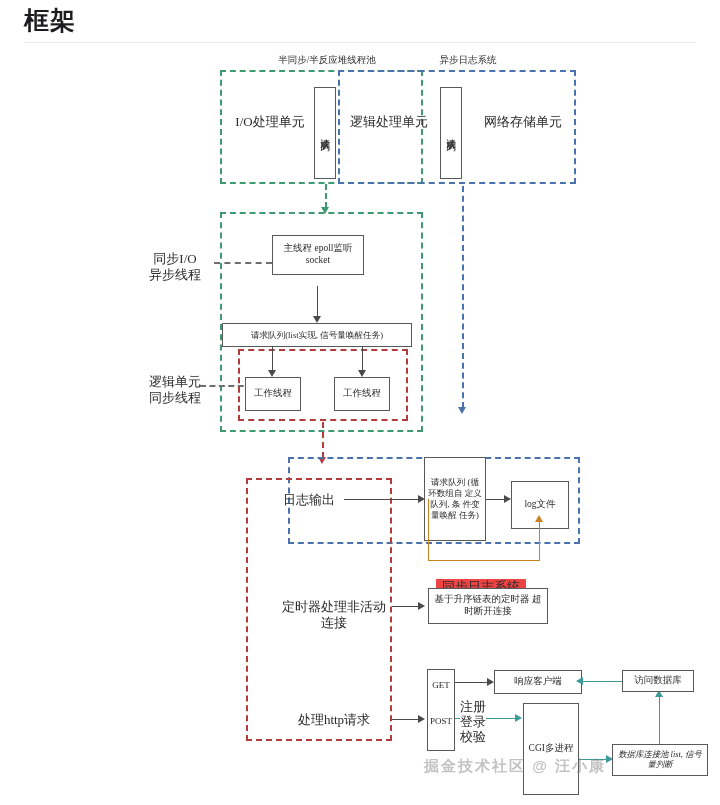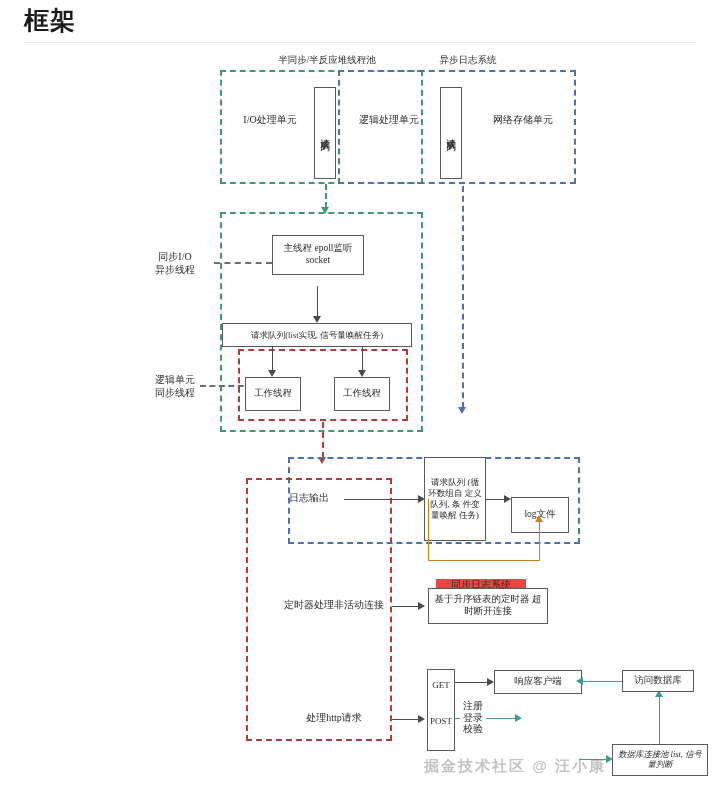--- a/index.html
+++ b/index.html
@@ -76,21 +76,21 @@
     writing-mode: vertical-rl;
     text-orientation: upright;
     letter-spacing: 1px;
     line-height: 1.1;
     padding: 4px 2px;
   }
 
   
   .lbl {
     position: absolute;
-    font-size: 10px;
+    font-size: 13px;
     line-height: 1.25;
     color: #2b2b2b;
     white-space: pre-line;
     text-align: center;
   }
   .lbl.left { }
 
   
   .ln { position: absolute; background: #4a4a4a; }
   .ln.h { height: 1.4px; }
@@ -227,21 +227,21 @@
 
   <div class="node" style="left:424px; top:413px; width:62px; height:84px; font-size:8.6px; line-height:1.3;">请求队列
 (循环数组自
 定义队列, 条
 件变量唤醒
 任务)</div>
 
   <div class="ln h" style="left:486px; top:455px; width:20px;"></div>
   <div class="arw right" style="left:504px; top:451px;"></div>
 
-  <div class="node" style="left:511px; top:437px; width:58px; height:36px;margin-top:16px;">log文件</div>
+  <div class="node" style="left:511px; top:437px; width:58px; height:48px;">log文件</div>
 
   <div class="ln v orange" style="left:428px; top:455px; height:62px;"></div>
   <div class="ln h orange" style="left:428px; top:516px; width:112px;"></div>
   <div class="ln v orange" style="left:539px; top:478px; height:39px;"></div>
   <div class="arw up c-orange" style="left:535px; top:471px;"></div>
 
   <div class="lbl" style="left:436px; top:505px; width:90px; background:#ef4444;margin-top:30px;">同步日志系统</div>
 
   <div class="lbl" style="left:276px; top:555px; width:116px;">定时器处理非活动连接</div>
   <div class="ln h" style="left:392px; top:562px; width:28px;"></div>
@@ -263,20 +263,21 @@
   <div class="arw right" style="left:487px; top:634px;"></div>
 
   <div class="node" style="left:494px; top:626px; width:88px; height:24px;font-family:Liberation Mono, monospace;">响应客户端</div>
 
   <div class="ln h teal" style="left:455px; top:674px; width:62px;"></div>
   <div class="arw right c-teal" style="left:515px; top:670px;"></div>
   <div class="lbl" style="left:460px; top:656px; width:26px; background:#ffffff; line-height:1.15;">注册
 登录
 校验</div>
 
+  <div class="node" style="left:523px; top:659px; width:56px; height:92px;">CGI多进程</div>
 
   <div class="ln h teal" style="left:579px; top:715px; width:30px;"></div>
   <div class="arw right c-teal" style="left:606px; top:711px;"></div>
 
   <div class="node" style="left:612px; top:700px; width:96px; height:32px; font-size:8.4px;font-style:italic;">数据库连接池
 list, 信号量判断</div>
 
   <div class="ln v teal" style="left:659px; top:652px; height:48px;"></div>
   <div class="arw up c-teal" style="left:655px; top:646px;"></div>
 

